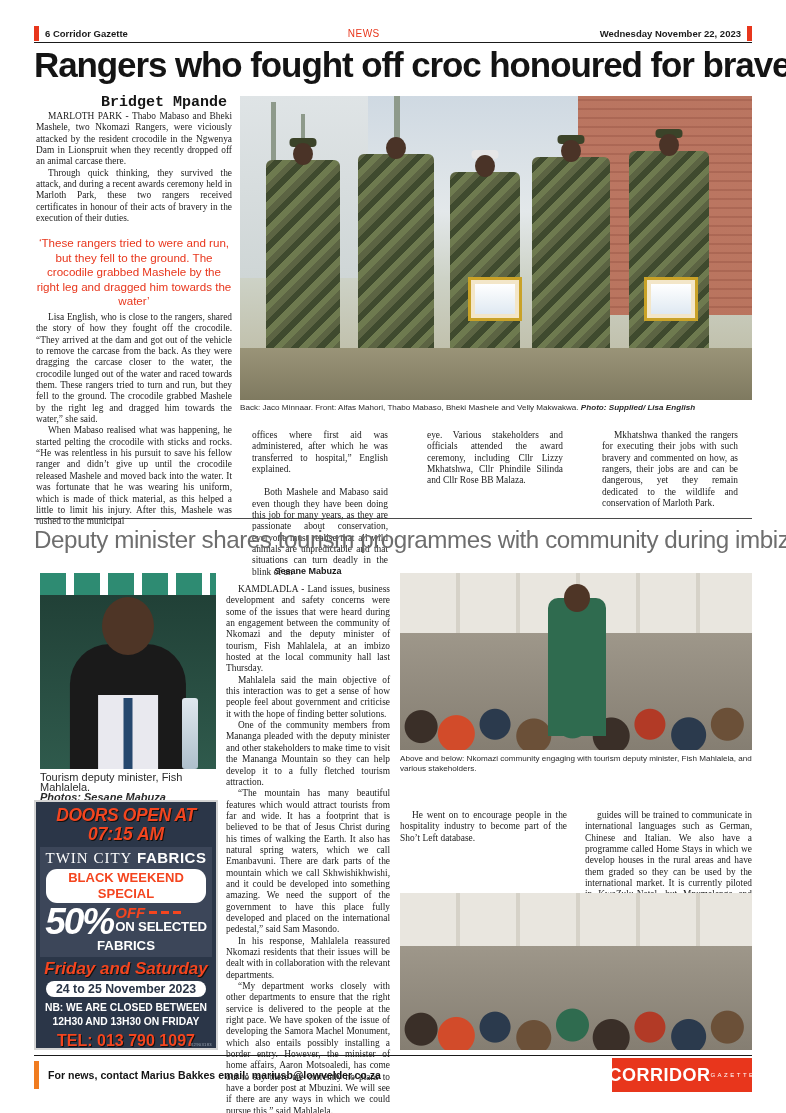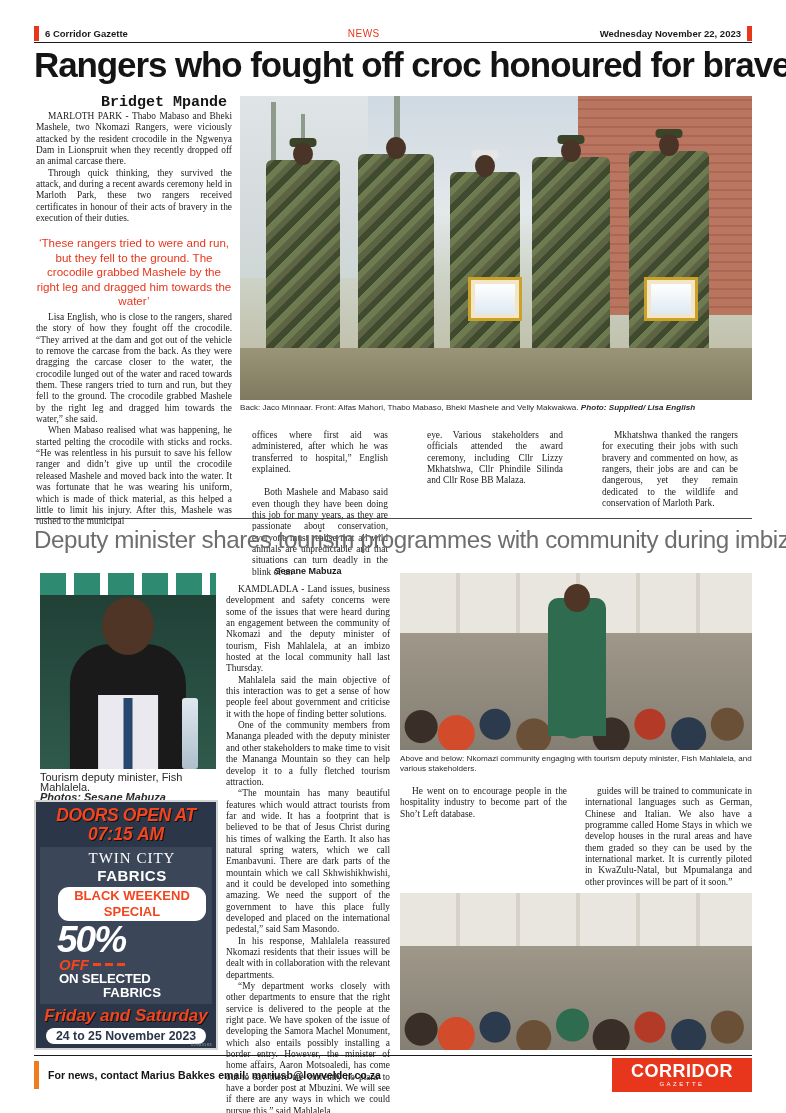--- a/index.html
+++ b/index.html
@@ -182,21 +182,21 @@
   }
   .cap3 {
     position: absolute;
     left: 400px; top: 754px; width: 352px;
     font-family: "Liberation Sans", sans-serif;
     font-size: 8.1px; line-height: 10.2px; color: #2a2a2a;
   }
 
   .a2-cols {
     position: absolute;
-    left: 400px; top: 786px; width: 352px;
+    left: 400px; top: 810px; width: 352px;
     display: flex; gap: 18px; justify-content: flex-end;
   }
   .a2-cols .c {
     width: 167px;
     font-size: 9.4px; line-height: 11.35px;
     text-align: justify; color: #1b1b1b;
   }
   .a2-cols .c p { margin: 0; text-indent: 12px; }
 
   .photo4 {
@@ -225,38 +225,38 @@
   }
   .ad-time {
     color: #f4451f;
     font-weight: 700; font-style: italic;
     font-size: 17.5px; line-height: 20px;
     text-shadow: 1px 1px 0 #111;
   }
   .ad-band {
     margin: 3px 4px 0 4px;
     background: #3c4659;
-    padding: 2px 0 4px 12px;
+    padding: 2px 0 4px 0;
   }
   .ad-twin {
     color: #fff; font-weight: 700; font-size: 15px;
     line-height: 18px; letter-spacing: 0.5px;
   }
   .ad-twin .thin { font-weight: 400; font-family: "Liberation Serif", serif; letter-spacing: 1px; }
   .ad-pill {
     margin: 2px 6px 0 6px;
     background: #fff; border-radius: 11px;
     color: #f4451f; font-weight: 700;
     font-size: 13px; line-height: 16px;
     padding: 1px 0;
   }
   .ad-fifty {
     display: flex; align-items: flex-start;
     justify-content: center;
-    margin-top: 2px; padding: 0 5px; flex-direction: column;
+    margin-top: 2px; padding: 0 5px;
   }
   .ad-fifty .num {
     color: #fff; font-weight: 700; font-style: italic;
     font-size: 37px; line-height: 34px; letter-spacing: -2px;
   }
   .ad-fifty .rightside { text-align: left; margin-left: 2px; }
   .ad-fifty .offline { display: flex; align-items: center; }
   .ad-fifty .off {
     color: #f4451f; font-weight: 700; font-style: italic;
     font-size: 15px; line-height: 15px;
@@ -308,21 +308,21 @@
     width: 5px; height: 28px; background: #f07c20; margin-right: 9px;
   }
   .foot-text {
     font-family: "Liberation Sans", sans-serif;
     font-size: 10.6px; font-weight: 700; color: #141414;
   }
   .foot-logo {
     position: absolute; right: 0; top: 0;
     width: 140px; height: 34px;
     background: #e8361c;
-    display: flex; flex-direction: column;
+    display: flex; flex-direction: row;
     align-items: center; justify-content: center;
   }
   .foot-logo .fl-main {
     font-family: "Liberation Sans", sans-serif;
     font-weight: 700; font-size: 18px; color: #fff;
     letter-spacing: 0.5px; line-height: 19px;
   }
   .foot-logo .fl-sub {
     font-family: "Liberation Sans", sans-serif;
     font-size: 6px; color: #fff; letter-spacing: 2.5px;

